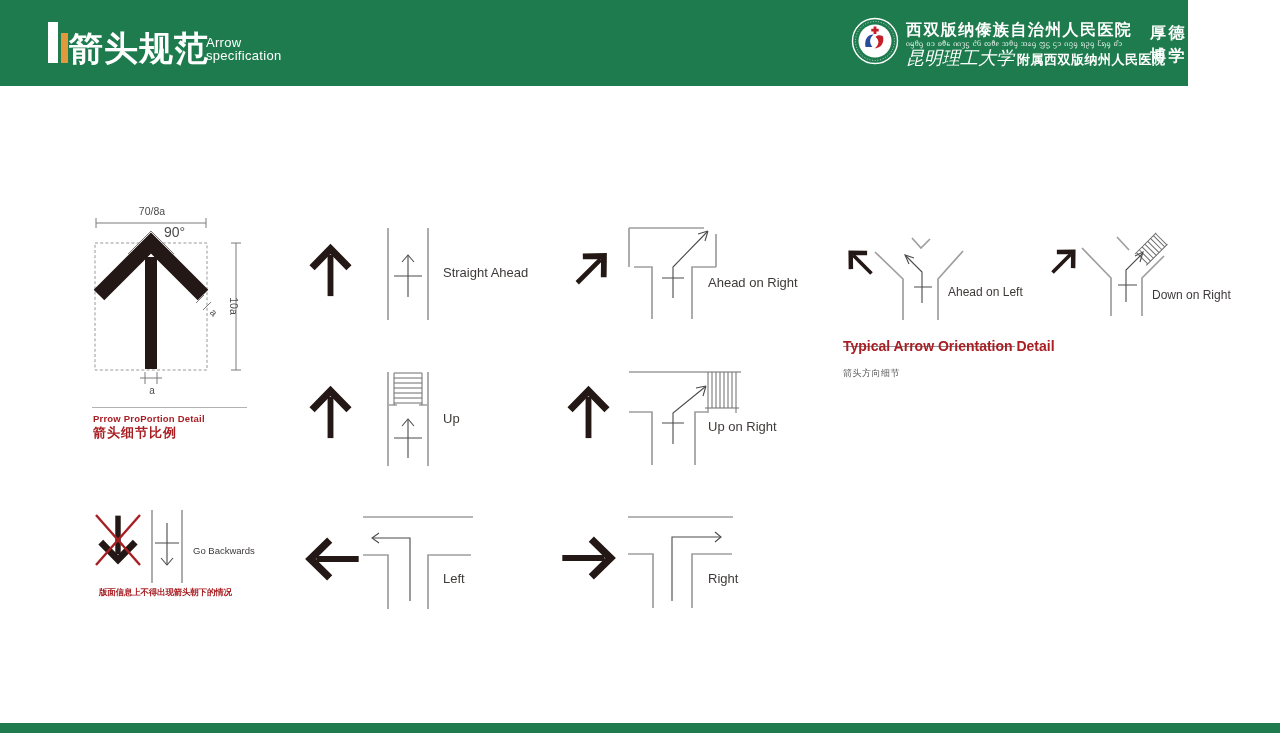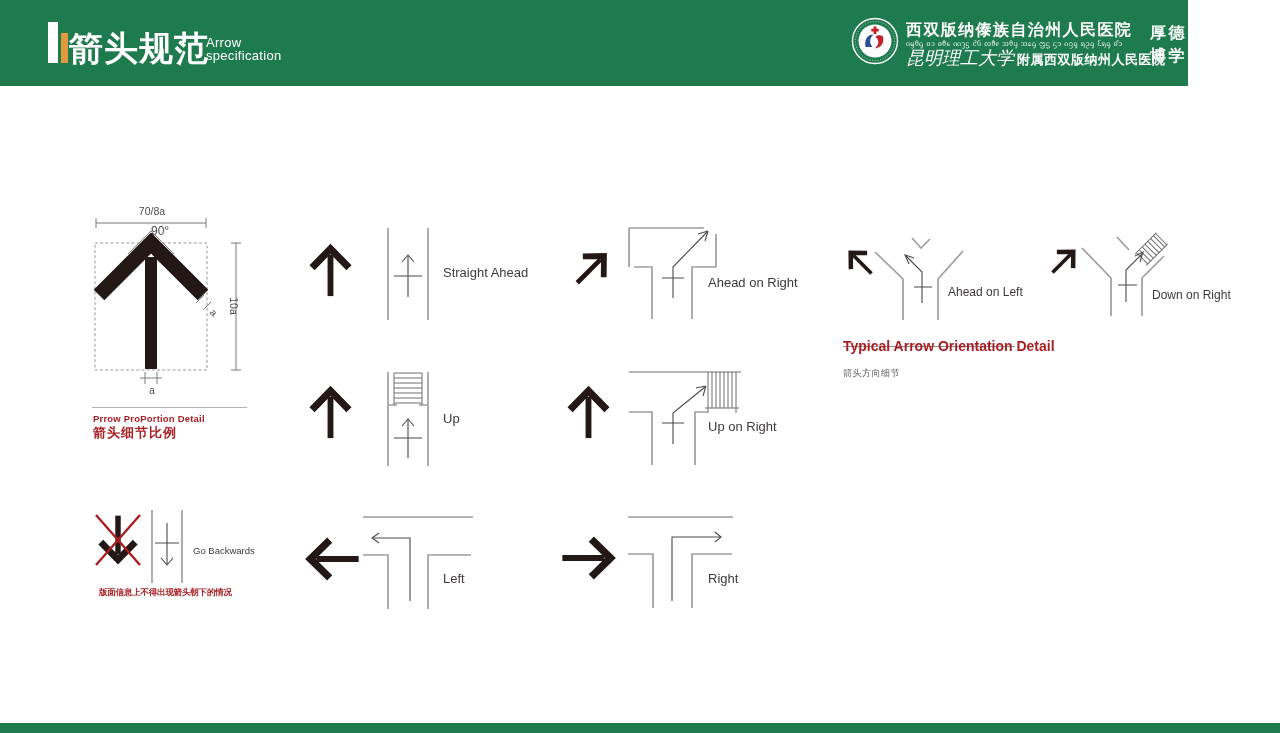--- a/index.html
+++ b/index.html
@@ -39,21 +39,21 @@
   .rm90{transform:rotate(-90deg);}
   .r180{transform:rotate(180deg);}
   .cbox{display:flex;align-items:center;justify-content:center;}
 
   .lbl{position:absolute;font-size:13px;color:#3e3a39;white-space:nowrap;}
 
   
   #prop{left:92px;top:205px;width:175px;height:245px;}
   .dim-txt{position:absolute;font-size:10.5px;color:#4c4a4a;}
   #prop-dim-w{left:4px;top:0;width:112px;text-align:center;}
-  #prop-dim-angle{left:59px;top:19px;font-size:12px;}
+  #prop-dim-angle{left:72px;top:19px;font-size:14px;}
   #prop-dim-h{left:133px;top:95px;transform:rotate(90deg);}
   #prop-dim-arm{left:119px;top:102px;font-size:10px;transform:rotate(45deg);}
   #prop-dim-stem{left:52px;top:180px;width:16px;text-align:center;font-size:10px;}
   #prop-rule{left:0;top:202px;width:155px;height:1px;background:#b3b1b1;}
   .red-cap-en{position:absolute;left:1px;top:208px;font-size:9.5px;font-weight:700;color:#a81e23;letter-spacing:.2px;}
   .red-cap-cn{position:absolute;left:1px;top:219px;font-size:13px;font-weight:700;color:#a81e23;letter-spacing:1px;}
 
   
   #back{left:93px;top:508px;width:210px;height:100px;}
   #back-label{left:100px;top:37px;font-size:9.5px;color:#3e3a39;}

